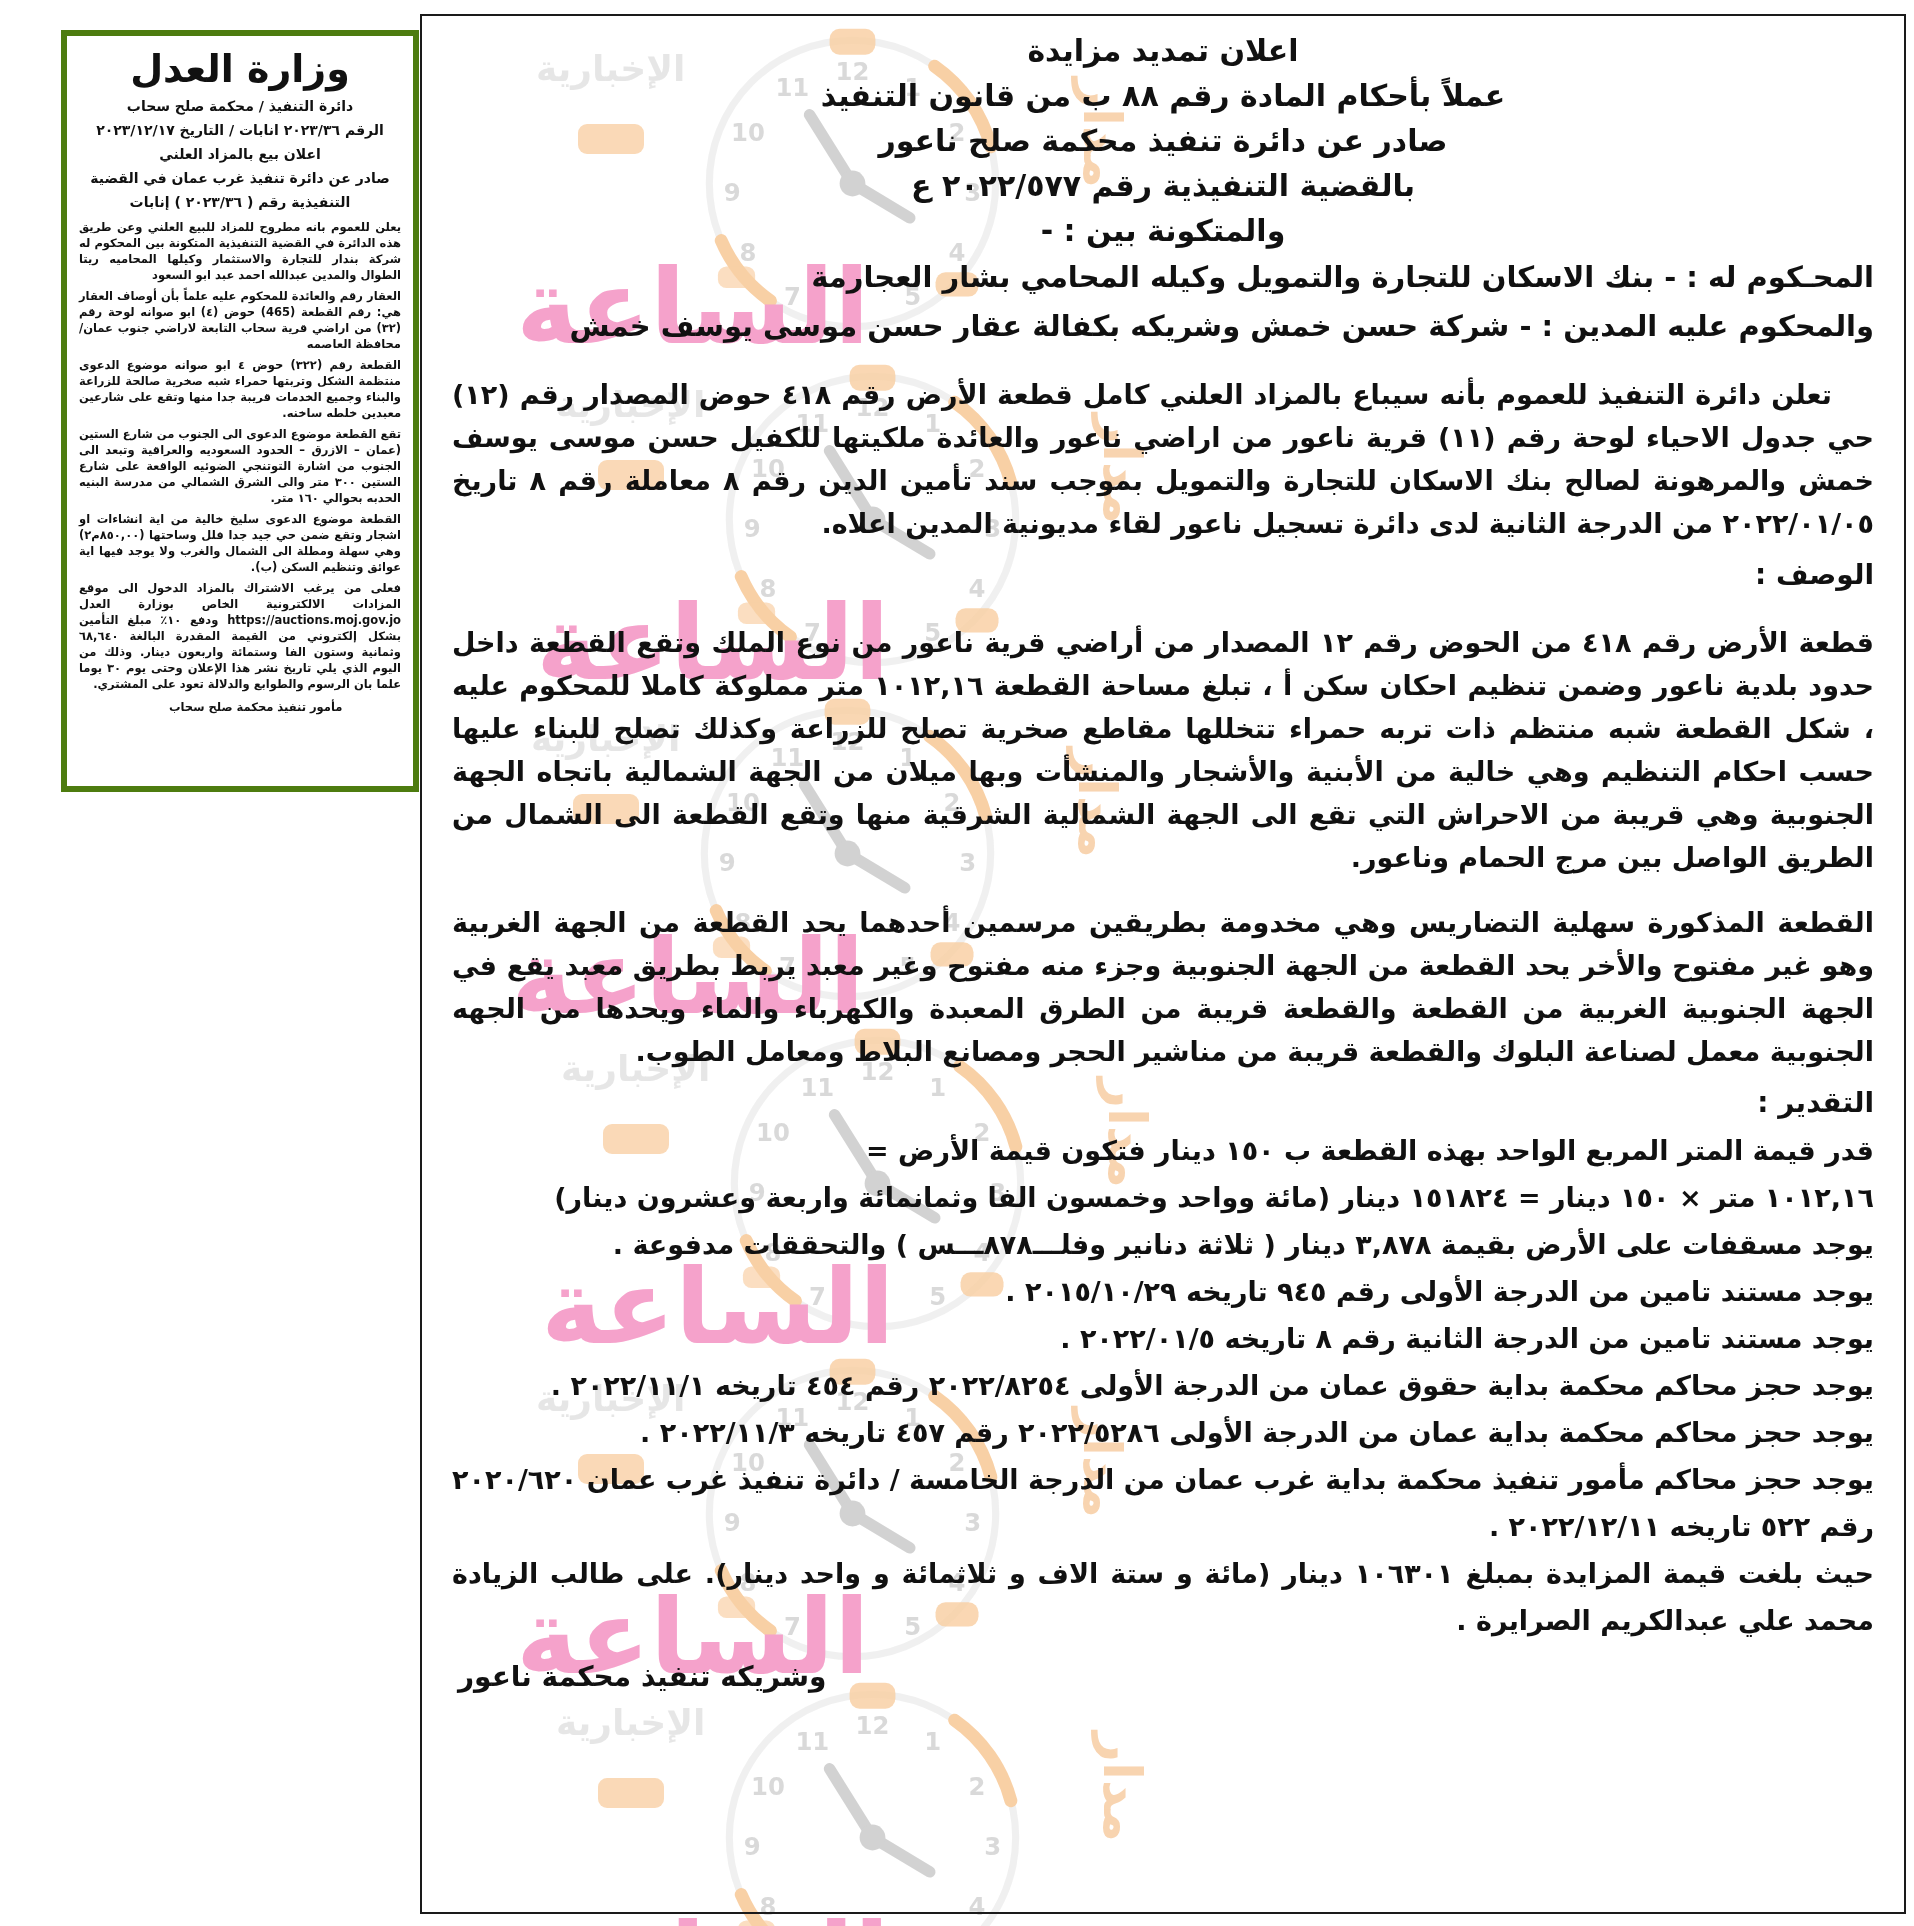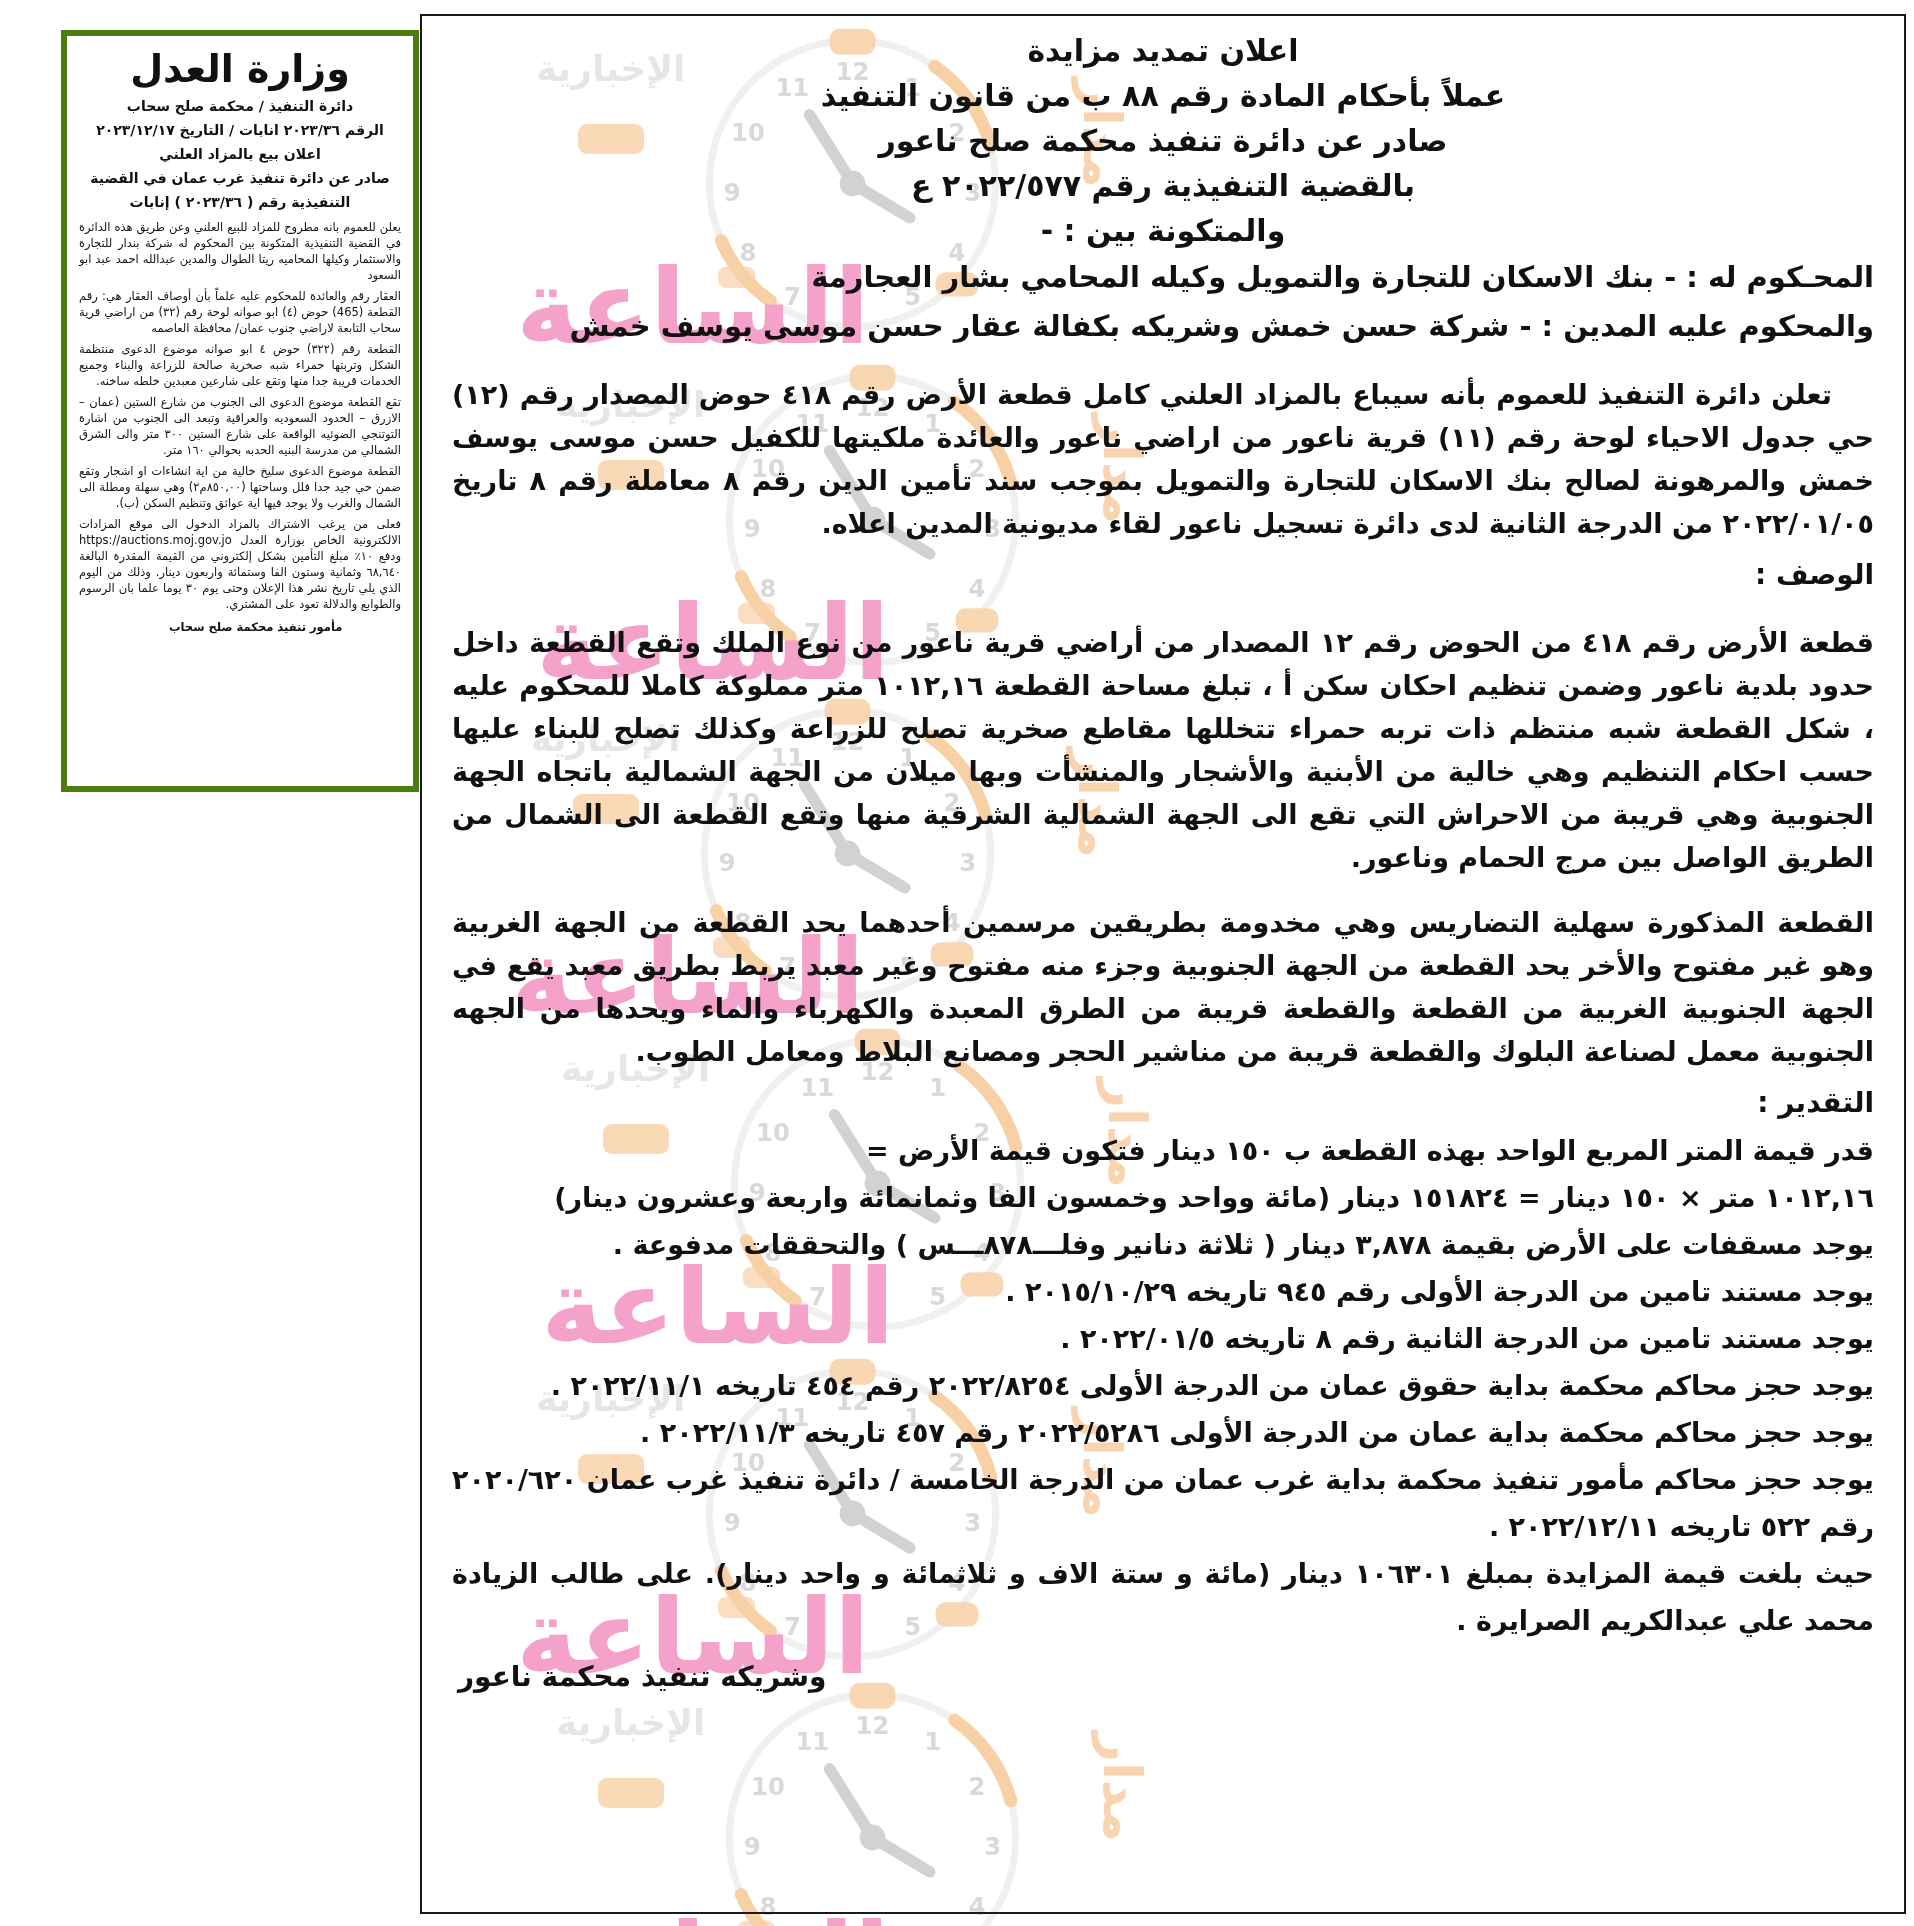--- a/index.html
+++ b/index.html
@@ -43,21 +43,21 @@
     width: 358px; height: 762px;
     border: 6px solid #4d7c0f;
     padding: 8px 12px 6px 12px;
     z-index: 2; background: transparent;
     overflow: hidden;
     margin-left: 43px;
   }
   .side-title { text-align: center; font-size: 38px; font-weight: bold; line-height: 50px; }
   .side-line  { text-align: center; font-size: 14px; font-weight: bold; line-height: 24px; }
   .side-para  {
-    font-size: 11.5px; font-weight: normal; line-height: 16px;
+    font-size: 11.5px; font-weight: bold; line-height: 16px;
     text-align: justify; text-align-last: right; margin: 5px 0 0 0;
   }
   .side-sig { font-size: 11.5px; font-weight: bold; margin-top: 8px; text-align: left; padding-left: 90px; }
 
   
   .main-box {
     position: absolute; left: 420px; top: 14px;
     width: 1486px; height: 1900px;
     border: 2px solid #1a1a1a;
     padding: 12px 30px 10px 30px;

